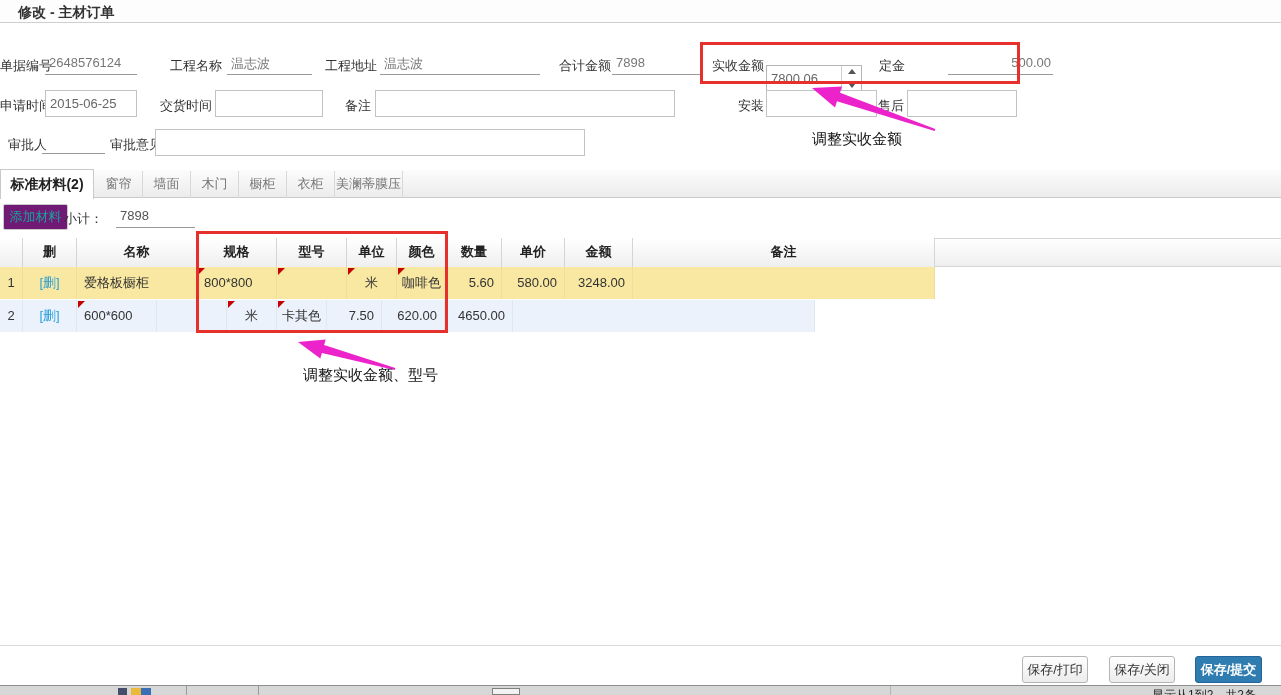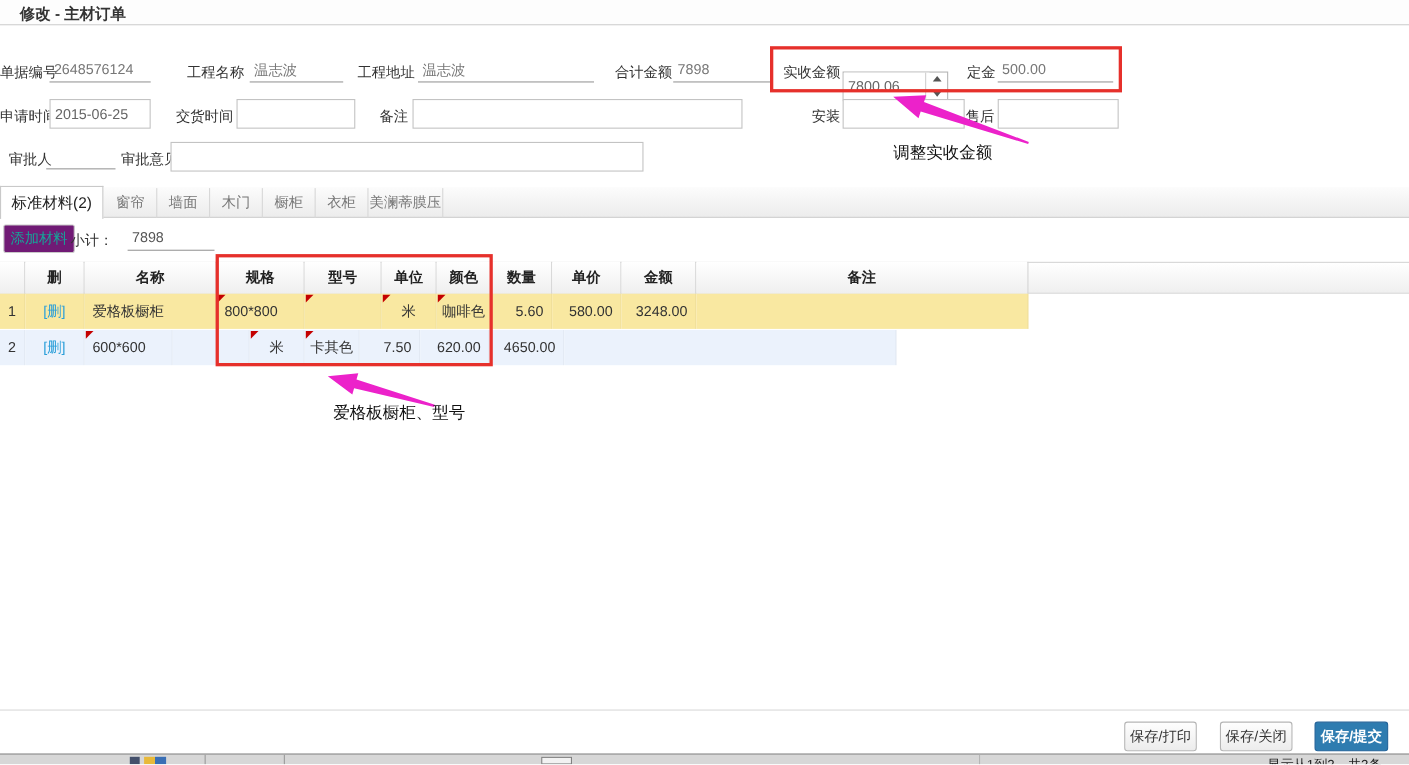--- a/index.html
+++ b/index.html
@@ -47,21 +47,21 @@
   .ann { position:absolute; font-size:15px; color:#111; white-space:nowrap; }
   .arrow { position:absolute; }
   
   .tabbar {
     position:absolute; left:0; top:170px; width:1281px; height:28px;
     background:linear-gradient(#fcfcfc,#ececec); border-bottom:1px solid #c9c9c9;
   }
   .tab-active {
     position:absolute; left:0; top:169px; width:94px; height:30px;
     background:#fff; border:1px solid #c9c9c9; border-bottom:none;
-    font-size:14px; font-weight:normal; color:#222; text-align:center; line-height:28px;
+    font-size:14px; font-weight:bold; color:#222; text-align:center; line-height:28px;
     z-index:2; cursor:pointer;
   }
   .tab {
     position:absolute; top:171px; height:27px; line-height:26px; text-align:center;
     font-size:13px; color:#777; border-right:1px solid #d8d8d8; cursor:pointer;
   }
   
   .btn-add {
     position:absolute; left:3px; top:204px; width:65px; height:26px;
     background:#701a75; border:1px solid #c9c9c9; border-radius:2px;
@@ -137,21 +137,21 @@
   <span class="lbl" style="left:712px;top:57px;">实收金额</span>
   <div class="spinwrap" style="left:766px;top:65px;width:96px;">
     <input value="7800.06" style="">
     <div class="spin">
       <div class="up"></div>
       <div class="dn"></div>
     </div>
   </div>
 
   <span class="lbl" style="left:879px;top:57px;">定金</span>
-  <span class="uval" style="left:907px;top:54px;width:105px;">500.00</span>
+  <span class="uval" style="left:948px;top:54px;width:105px;text-align:right;">500.00</span>
 
   <span class="lbl" style="left:0px;top:97px;">申请时间</span>
   <input class="ibox" style="left: 45px; top: 90px; width: 92px;" value="2015-06-25">
 
   <span class="lbl" style="left:160px;top:97px;">交货时间</span>
   <input class="ibox" style="left: 215px; top: 90px; width: 108px;" value="">
 
   <span class="lbl" style="left:345px;top:97px;">备注</span>
   <input class="ibox" style="left: 375px; top: 90px; width: 300px;" value="">
 
@@ -227,21 +227,21 @@
     <div class="tc rgt" style="width:63px;">620.00</div>
     <div class="tc rgt" style="width:68px;">4650.00</div>
     <div class="tc lft" style="width:302px;"></div>
   </div>
 
   <div class="redbox" style="left:196px;top:231px;width:252px;height:102px;"></div>
 
   <svg class="arrow" style="left:290px;top:337px;" width="115" height="38">
     <polygon points="8,5 30.3,21.6 31.9,15.9 104.7,33 105.3,31 34.1,8.1 35.7,2.4" fill="#ec22ca"></polygon>
   </svg>
-  <span class="ann" style="left:303px;top:366px;">爱格板橱柜、型号</span>
+  <span class="ann" style="left:303px;top:366px;">调整实收金额、型号</span>
 
   <div class="footline"></div>
   <div class="fbtn" style="left:1022px;width:66px;text-align:center;">保存/打印</div>
   <div class="fbtn" style="left:1109px;width:66px;">保存/关闭</div>
   <div class="fbtn-primary" style="left:1195px;width:67px;">保存/提交</div>
 
   <div class="strip">
     <div class="frag" style="left:118px;top:2px;width:9px;height:7px;background:#44506b;"></div>
     <div class="frag" style="left:131px;top:2px;width:20px;height:7px;background:linear-gradient(90deg,#e8b93a 50%,#3a6fb5 50%);"></div>
     <div class="frag" style="left:186px;top:0;width:1px;height:10px;background:#9a9a9a;"></div>

